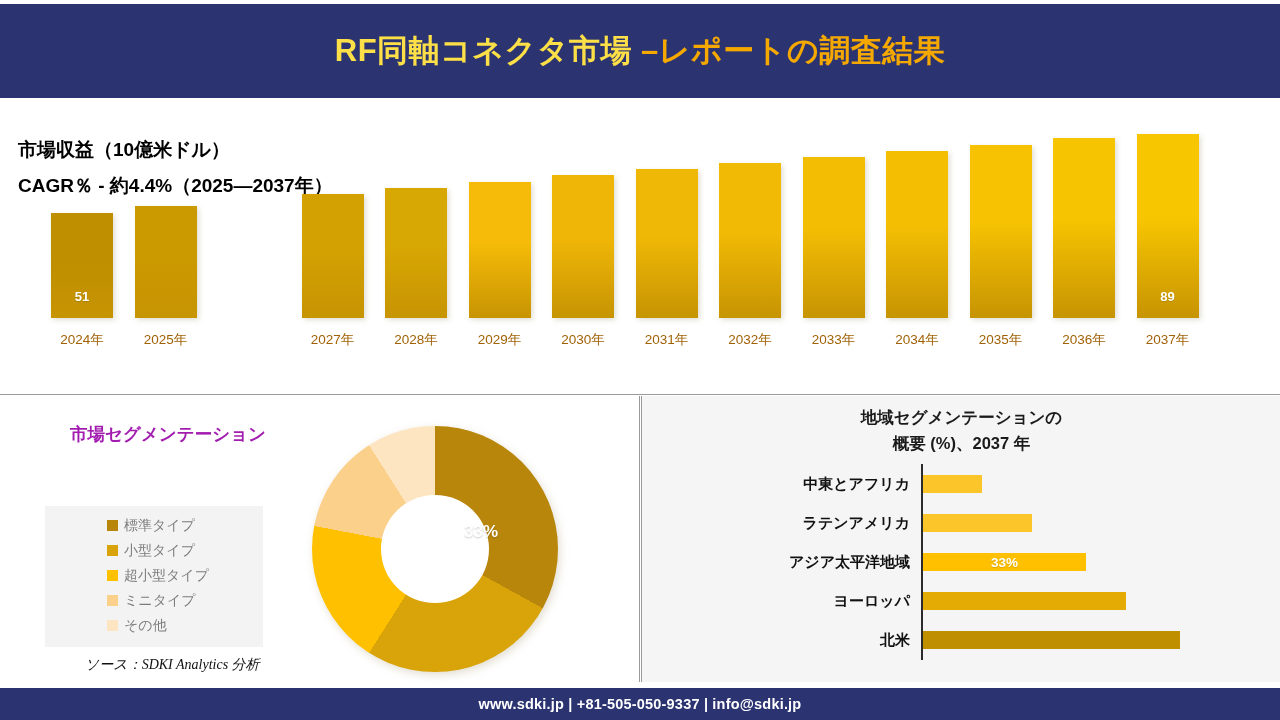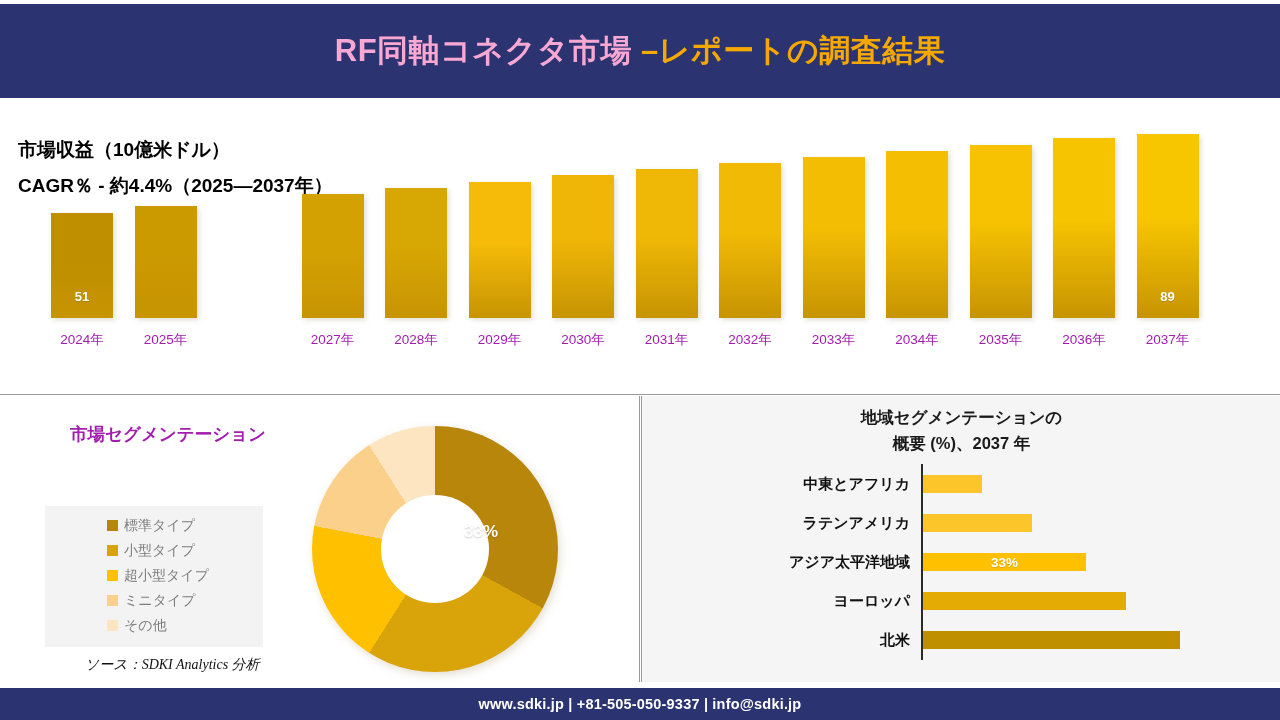--- a/index.html
+++ b/index.html
@@ -29,21 +29,21 @@
     align-items: center;
     justify-content: center;
     box-sizing: border-box;
   }
   .header-title {
     font-size: 31px;
     font-weight: bold;
     letter-spacing: 0.5px;
     white-space: nowrap;
   }
-  .title-main { color: #f9a8d4; text-align: center; }
+  .title-main { color: #fde047; text-align: center; }
   .title-accent { color: #f5a800; }
 
   
   .revenue-section {
     position: absolute;
     left: 0;
     top: 100px;
     width: 1280px;
     height: 295px;
     border-bottom: 1px solid #9a9a9a;
@@ -91,21 +91,21 @@
     font-weight: bold;
     color: #ffffff;
     text-shadow: 0 1px 1px rgba(0,0,0,0.15);
   }
   .bar-label {
     position: absolute;
     bottom: -31px;
     left: -4px;
     width: 80px;
     font-size: 13.5px;
-    color: #a21caf;
+    color: #a16207;
     text-align: center;
     white-space: nowrap;
   }
 
   
   .segment-section {
     position: absolute;
     left: 0;
     top: 396px;
     width: 640px;

